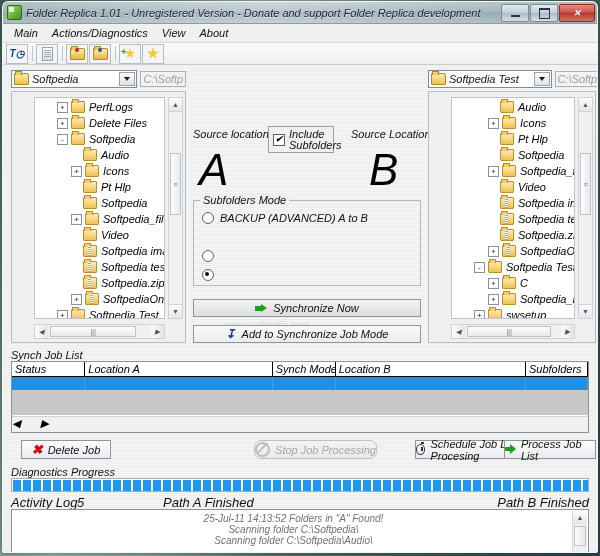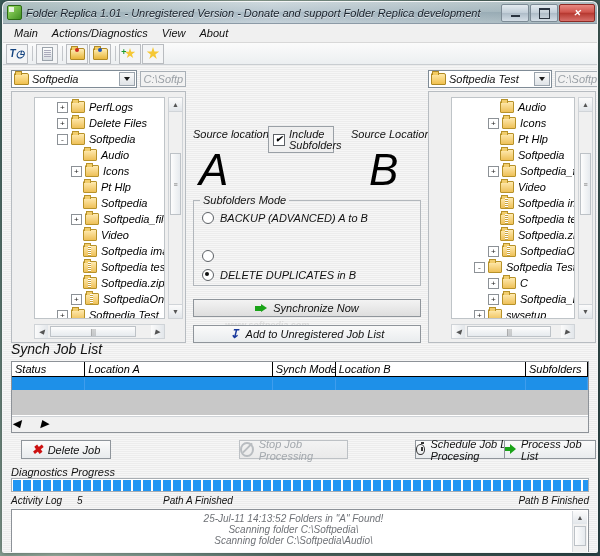--- a/index.html
+++ b/index.html
@@ -253,21 +253,21 @@
     border-bottom:4.5px solid transparent;border-left:6px solid #1aa318;}
   .arrow-down-blue{
     width:11px;height:11px;position:relative;display:inline-block;color:#17379b;
     font-size:12px;line-height:11px;font-weight:bold;
   }
   
   .watermark{
     position:absolute;color:rgba(140,140,140,.22);font-weight:bold;pointer-events:none;
   }
   
-  #joblist-label{position:absolute;left:8px;top:276px;font-size:14px;color:#111;text-align:right;}
+  #joblist-label{position:absolute;left:8px;top:284px;font-size:11px;color:#111;text-align:right;}
   #joblist{
     position:absolute;left:8px;top:296px;width:578px;height:72px;
     border:1px solid #8d9298;background:#fff;box-sizing:border-box;overflow:hidden;
   }
   #jl-head{display:flex;height:14px;background:#fff;border-bottom:1px solid #000;}
   .jl-th{
     border-right:1px solid #000;padding-left:3px;font-size:11px;color:#000;
     display:flex;align-items:center;box-sizing:border-box;white-space:nowrap;overflow:hidden;
   }
   #jl-sel{display:flex;height:13px;background:#1e90e8;}
@@ -296,21 +296,21 @@
   .proc-ic:before{content:"";position:absolute;left:0;top:3px;width:6px;height:4px;background:#1aa318;}
   .proc-ic:after{content:"";position:absolute;left:5px;top:0;border-top:5px solid transparent;border-bottom:5px solid transparent;border-left:6px solid #1aa318;}
   
   #prog-label{position:absolute;left:8px;top:401px;font-size:11px;color:#111;}
   #progbar{
     position:absolute;left:8px;top:413px;width:578px;height:14px;
     background:#fff;border:1px solid #a8adb2;box-sizing:border-box;overflow:hidden;
     display:flex;align-items:center;padding-left:1px;
   }
   #progbar .seg{width:8px;height:11px;background:#2196f3;margin-right:2px;flex:0 0 auto;}
-  #act-row{position:absolute;left:8px;top:430px;width:578px;height:12px;font-size:10px;color:#111;}
+  #act-row{position:absolute;left:8px;top:430px;width:578px;height:12px;font-size:13px;color:#111;}
   #act-row span{position:absolute;top:0;white-space:nowrap;}
   
   #logbox{
     position:absolute;left:8px;top:444px;width:578px;height:94px;
     border:1px solid #8d9298;background:#fff;box-sizing:border-box;overflow:hidden;
   }
   #log-inner{
     position:absolute;left:4px;top:3px;right:17px;bottom:6px;
     text-align:center;font-size:10px;color:#6f7277;line-height:11.2px;overflow:hidden;
   }
@@ -497,34 +497,33 @@
         <span class="gtitle">Subfolders Mode</span>
         <div class="radio-row" style="top:11px;">
           <span class="rad"></span>
           <span>BACKUP (ADVANCED) A to B</span>
         </div>
         <div class="radio-row" style="top:49px;">
           <span class="rad"></span>
         </div>
         <div class="radio-row" style="top:68px;">
           <span class="rad on"></span>
-          <span>DELETE DUPLICATES in B</span>
         </div>
       </div>
 
       <div class="watermark" style="left:212px;top:231px;font-size:19px;letter-spacing:2px;">SOFTPEDIA</div>
       <div class="watermark" style="left:222px;top:255px;font-size:9px;">www.softpedia.com</div>
 
       <div class="act-btn" id="btn-sync">
         <span class="arrow-green"></span>
         <span>Synchronize Now</span>
       </div>
       <div class="act-btn" id="btn-add">
         <span class="arrow-down-blue">↧</span>
-        <span>Add to Unregistered Job List</span>
+        <span>Add to Synchronize Job Mode</span>
       </div>
 
       <div class="drive-row" style="left:425px;width:172px;">
         <div class="combo" style="width:121px;">
           <span class="folder"></span>
           <span class="lbl" style="width:85px;">Softpedia Test</span>
           <span class="arrow"></span>
         </div>
         <div class="pathbox" style="width:46px;margin-left:3px;">C:\Softpe</div>
       </div>
@@ -641,21 +640,21 @@
             <div class="hthumb" style="left:2px;width:20px;"></div>
           </div>
           <div class="hb">▶</div>
         </div>
       </div>
 
       <div class="bbtn" style="left:18px;top:375px;width:90px;">
         <span class="x-red">✖</span>
         <span>Delete Job</span>
       </div>
-      <div class="bbtn disabled" style="left:236px;top:375px;width:109px;">
+      <div class="bbtn disabled" style="left:251px;top:375px;width:123px;border-radius:7px;">
         <span class="stop-ic"></span>
         <span>Stop Job Processing</span>
       </div>
       <div class="bbtn" style="left:364px;top:375px;width:132px;margin-left:48px;">
         <span class="clock-sm"></span>
         <span>Schedule Job List Procesing</span>
       </div>
       <div class="bbtn" style="left:501px;top:375px;width:92px;">
         <span class="proc-ic"></span>
         <span>Process Job List</span>

